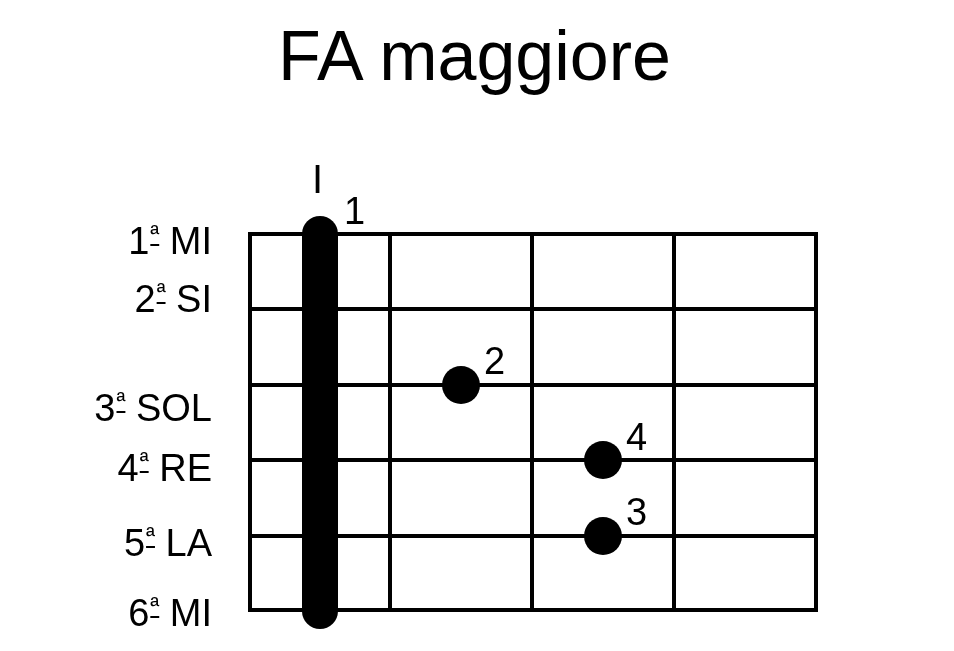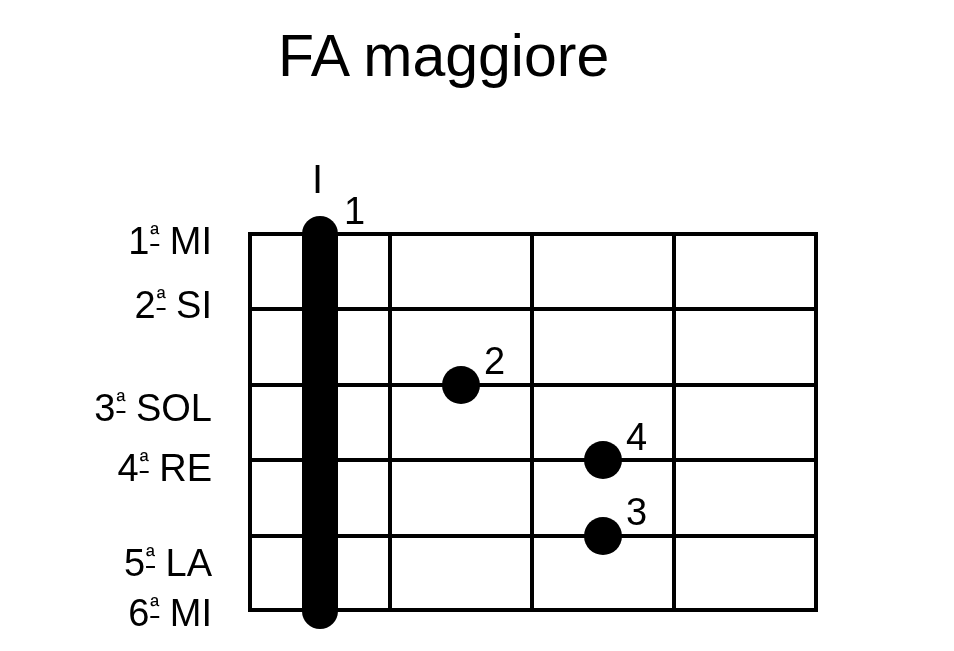--- a/index.html
+++ b/index.html
@@ -1,36 +1,36 @@
 <!DOCTYPE html>
 <html><head>
   <meta charset="utf-8">
   <style>
     html, body { margin: 0; padding: 0; background: #ffffff; }
     body { width: 954px; height: 651px; position: relative; overflow: hidden;
            font-family: "Liberation Sans", sans-serif; color: #000; }
-    .title { position: absolute; left: 278px; top: 24px; font-size: 59px; line-height: 64px; white-space: nowrap; }
+    .title { position: absolute; left: 278px; top: 24px; font-size: 70px; line-height: 64px; white-space: nowrap; }
     .label { position: absolute; right: 742px; font-size: 38px; line-height: 44px; white-space: nowrap; text-align: center; }
     .label sup { font-size: 24px; text-decoration: underline; vertical-align: 12px; margin-left: 1px; }
     .fret-numeral { position: absolute; left: 312px; top: 156px; font-size: 40px; line-height: 46px; }
     svg { position: absolute; left: 0; top: 0; }
     .finger-num { font-family: "Liberation Sans", sans-serif; font-size: 38px; fill: #000; }
   </style>
 </head>
 <body>
 
 <div class="title">FA maggiore</div>
 
 <div class="fret-numeral">I</div>
 
 <div class="label" style="top:212px"><span>1</span><sup>ª</sup> <span>MI</span></div>
-<div class="label" style="top:276px"><span>2</span><sup>ª</sup> <span>SI</span></div>
+<div class="label" style="top:270px"><span>2</span><sup>ª</sup> <span>SI</span></div>
 <div class="label" style="top:379px"><span>3</span><sup>ª</sup> <span>SOL</span></div>
 <div class="label" style="top:439px"><span>4</span><sup>ª</sup> <span>RE</span></div>
-<div class="label" style="top:534px"><span>5</span><sup>ª</sup> <span>LA</span></div>
+<div class="label" style="top:514px"><span>5</span><sup>ª</sup> <span>LA</span></div>
 <div class="label" style="top:584px"><span>6</span><sup>ª</sup> <span>MI</span></div>
 
 <svg width="954" height="651" viewBox="0 0 954 651">
   <g stroke="#000" stroke-width="4" fill="none">
 
     <line x1="248" y1="234" x2="818" y2="234"></line>
     <line x1="248" y1="309" x2="818" y2="309"></line>
     <line x1="248" y1="385" x2="818" y2="385"></line>
     <line x1="248" y1="460" x2="818" y2="460"></line>
     <line x1="248" y1="536" x2="818" y2="536"></line>

